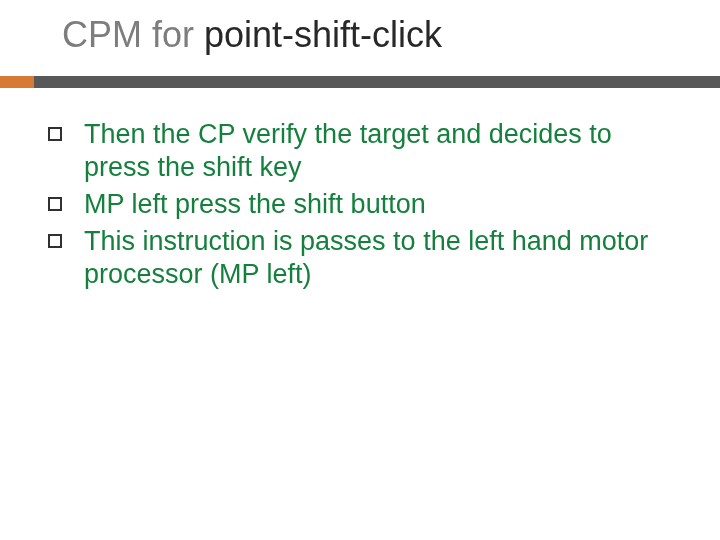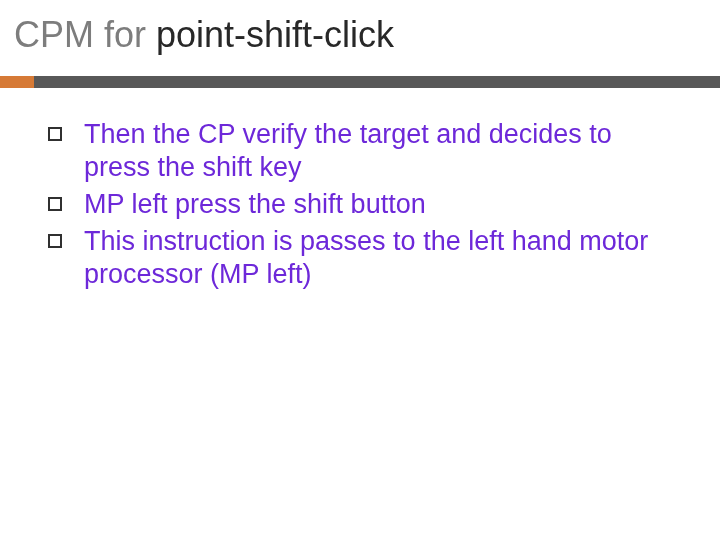--- a/index.html
+++ b/index.html
@@ -1,28 +1,28 @@
 <!DOCTYPE html>
 <html><head>
 <meta charset="utf-8">
 <style>
   * { margin: 0; padding: 0; box-sizing: border-box; }
   html, body { width: 720px; height: 540px; background: #fff; font-family: Arial, Helvetica, sans-serif; }
   .slide { width: 720px; height: 540px; position: relative; background: #fff; }
-  .title-wrap { padding: 14px 0 0 14px; }
+  .title-wrap { padding: 14px 0 0 14px; margin-left: 48px; }
   .title { font-size: 36px; font-weight: 400; color: #282828; letter-spacing: 0px; }
   .title .gray { color: #7d7d7d; }
   .rule-row { margin-top: 20px; height: 12px; width: 100%; display: flex; }
   .rule-accent { width: 34px; height: 12px; background: #d67a36; }
   .rule-main { flex: 1; height: 12px; background: #585858; }
   .body { padding: 30px 48px 0 48px; }
   ul.bullets { list-style: none; }
   ul.bullets li { display: flex; align-items: flex-start; margin-bottom: 4px; }
   .marker { width: 14px; height: 14px; border: 2px solid #303030; margin-top: 9px; margin-right: 22px; flex-shrink: 0; }
-  .item-text { font-size: 27px; line-height: 1.22; color: #6d28d9; }
+  .item-text { font-size: 27px; line-height: 1.22; color: #15803d; }
 </style>
 </head>
 <body>
 
 <div class="slide">
   <div class="title-wrap">
     <h1 class="title">
       <span class="gray">CPM for </span><span>point-shift-click</span>
     </h1>
   </div>

